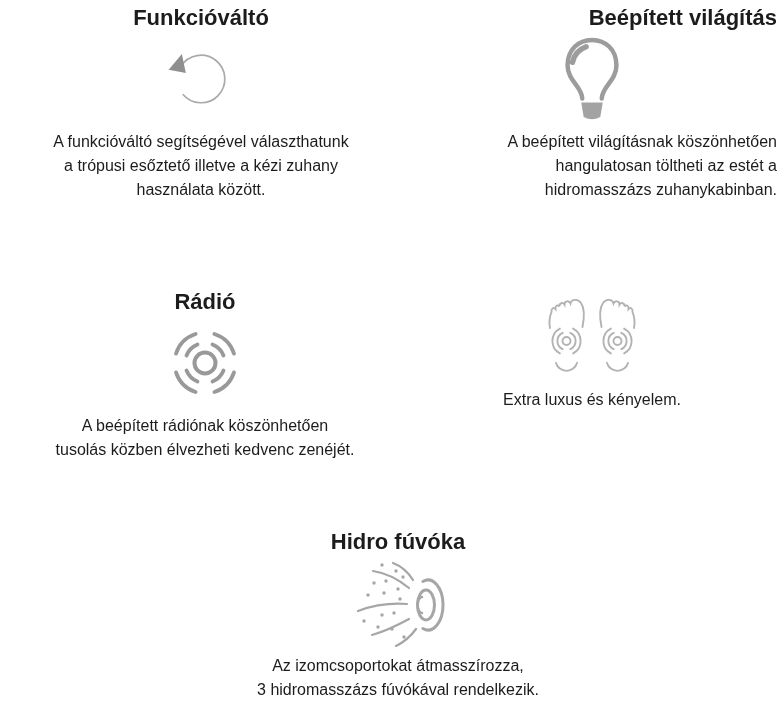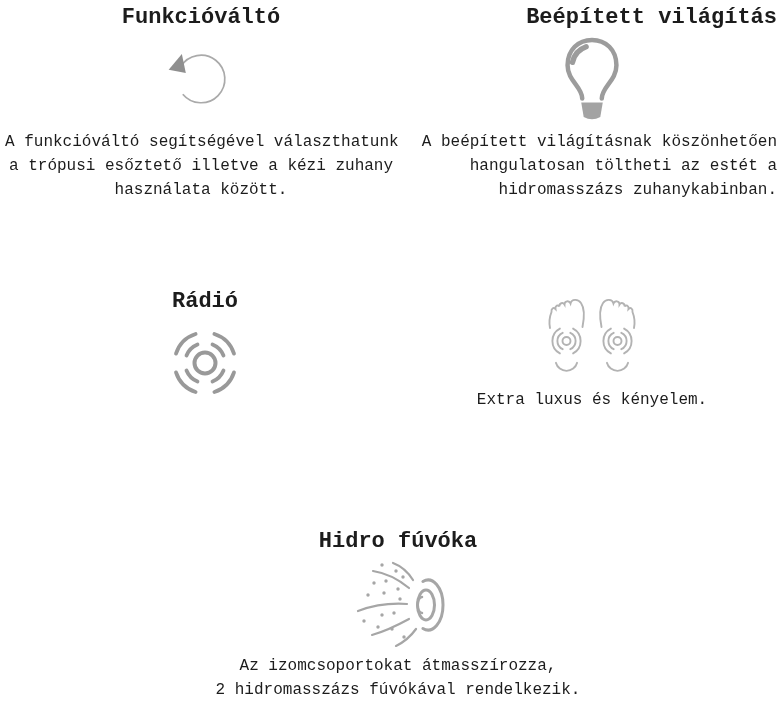--- a/index.html
+++ b/index.html
@@ -2,21 +2,21 @@
 <html><head>
 <meta charset="utf-8">
 <style>
   html, body { margin: 0; padding: 0; background: #ffffff; }
   .page {
     position: relative;
     width: 780px;
     height: 710px;
     background: #ffffff;
     overflow: hidden;
-    font-family: Liberation Mono, monospace;
+    font-family: Liberation Sans, sans-serif;
     color: #1c1c1c;
     border-radius: 14px;
   }
   .feature { position: absolute; text-align: center; }
   .feature-title {
     font-size: 22px;
     line-height: 26px;
     font-weight: bold;
     color: #1c1c1c;
   }
@@ -82,20 +82,22 @@
           <path d="M 31.5 46.5 A 20 20 0 0 0 42.5 57.5"></path>
           <path d="M 40.6 10 A 30.5 30.5 0 0 0 21 29.6"></path>
           <path d="M 21 48.4 A 30.5 30.5 0 0 0 40.6 68"></path>
           <path d="M 57.5 20.5 A 20 20 0 0 1 68.5 31.5"></path>
           <path d="M 68.5 46.5 A 20 20 0 0 1 57.5 57.5"></path>
           <path d="M 59.4 10 A 30.5 30.5 0 0 1 79 29.6"></path>
           <path d="M 79 48.4 A 30.5 30.5 0 0 1 59.4 68"></path>
         </g>
       </svg>
     </div>
+    <div class="feature-desc">A beépített rádiónak köszönhetően
+tusolás közben élvezheti kedvenc zenéjét.</div>
   </section>
 
   <section class="feature f4">
     <div class="icon-hidden"></div>
     <div class="icon-box">
       <svg width="92" height="82" viewBox="0 0 92 82">
         <g fill="none" stroke="#b3b3b3" stroke-width="1.9" stroke-linecap="round">
           <path d="M 36.5 31 C 38.5 21 38.5 12 35 7 C 32 2.5 25.5 3 24.5 7.5 C 23 4 18.5 5 18.5 8.5 C 17 6 13 7 13.5 10.5 C 12 8.5 9 9.5 9.5 13 C 7.5 11 5 12.5 5.5 16 C 3.5 21 3 27 4 32"></path>
           <circle cx="20.5" cy="45" r="4"></circle>
           <path d="M 16.7 36.8 A 9 9 0 0 0 16.7 53.2"></path>
@@ -145,16 +147,16 @@
           <circle cx="18" cy="62" r="1.7"></circle>
             <circle cx="36" cy="56" r="1.7"></circle>
             <circle cx="48" cy="54" r="1.7"></circle>
           <circle cx="32" cy="68" r="1.7"></circle>
             <circle cx="46" cy="70" r="1.7"></circle>
             <circle cx="58" cy="78" r="1.7"></circle>
         </g>
       </svg>
     </div>
     <div class="feature-desc">Az izomcsoportokat átmasszírozza,
-2 hidromasszázs fúvókával rendelkezik.</div>
+3 hidromasszázs fúvókával rendelkezik.</div>
   </section>
 
 </div>
 
 </body></html>

